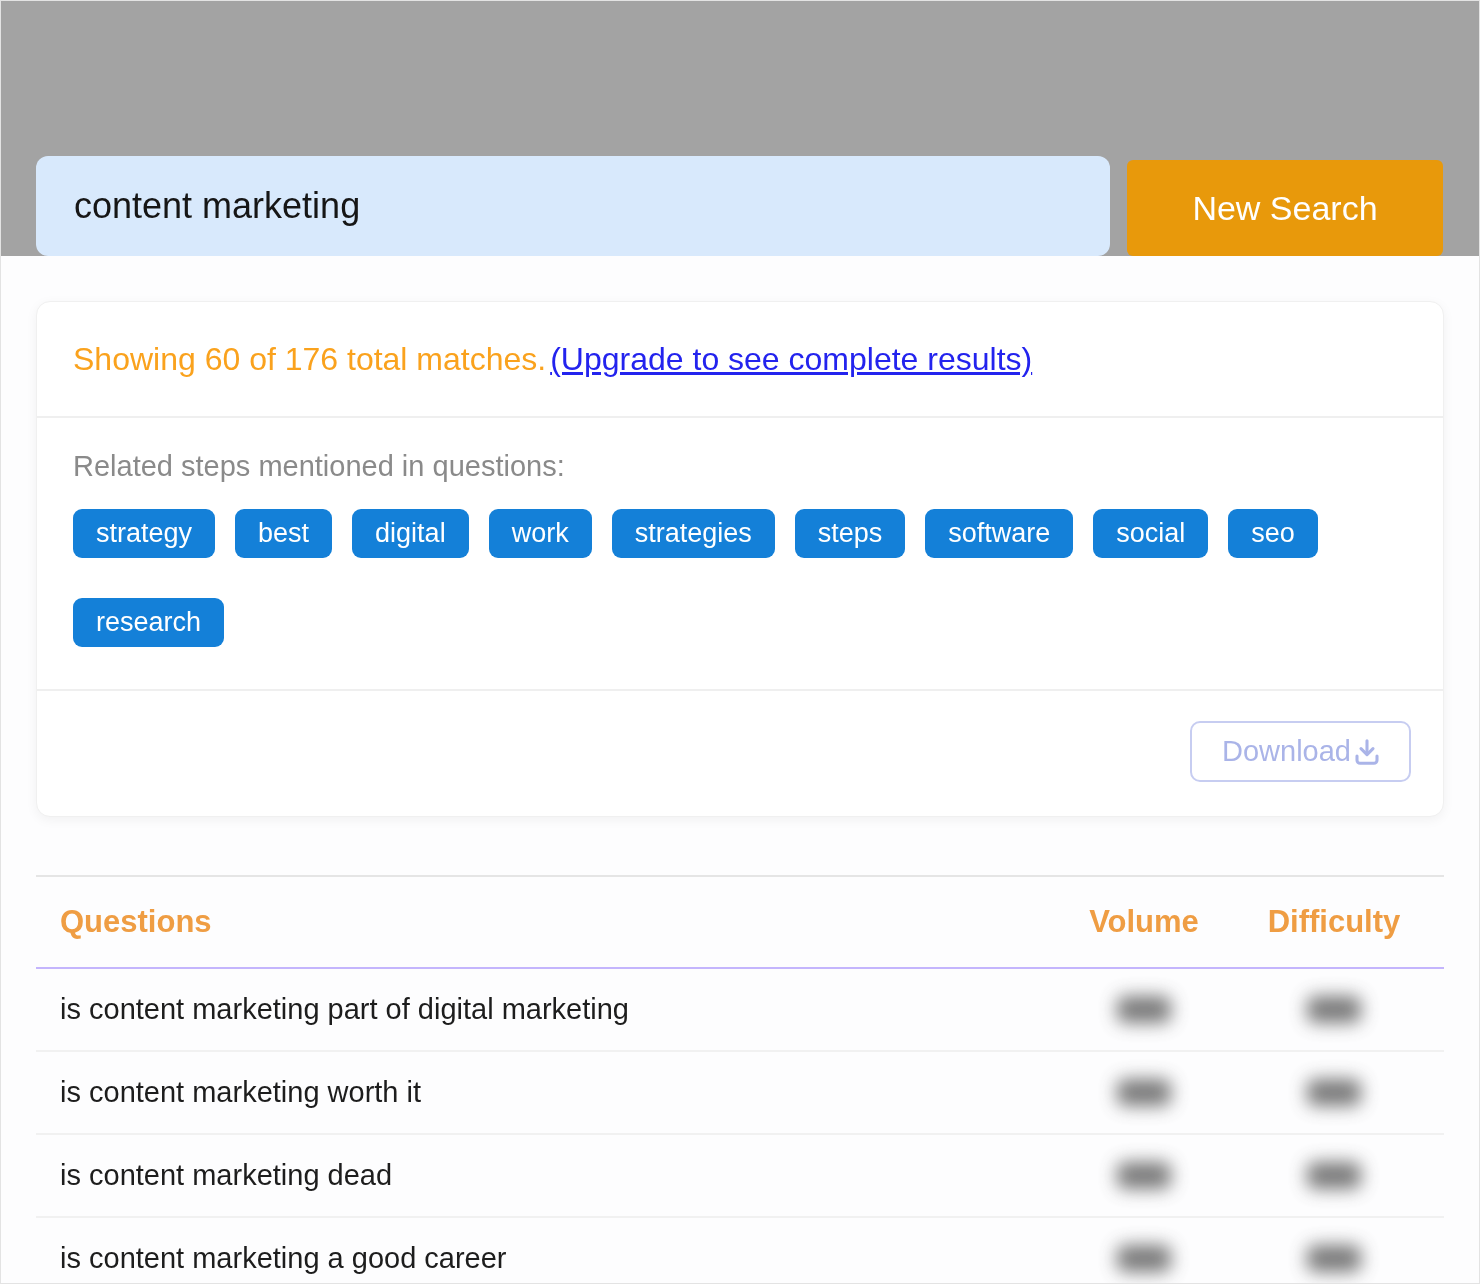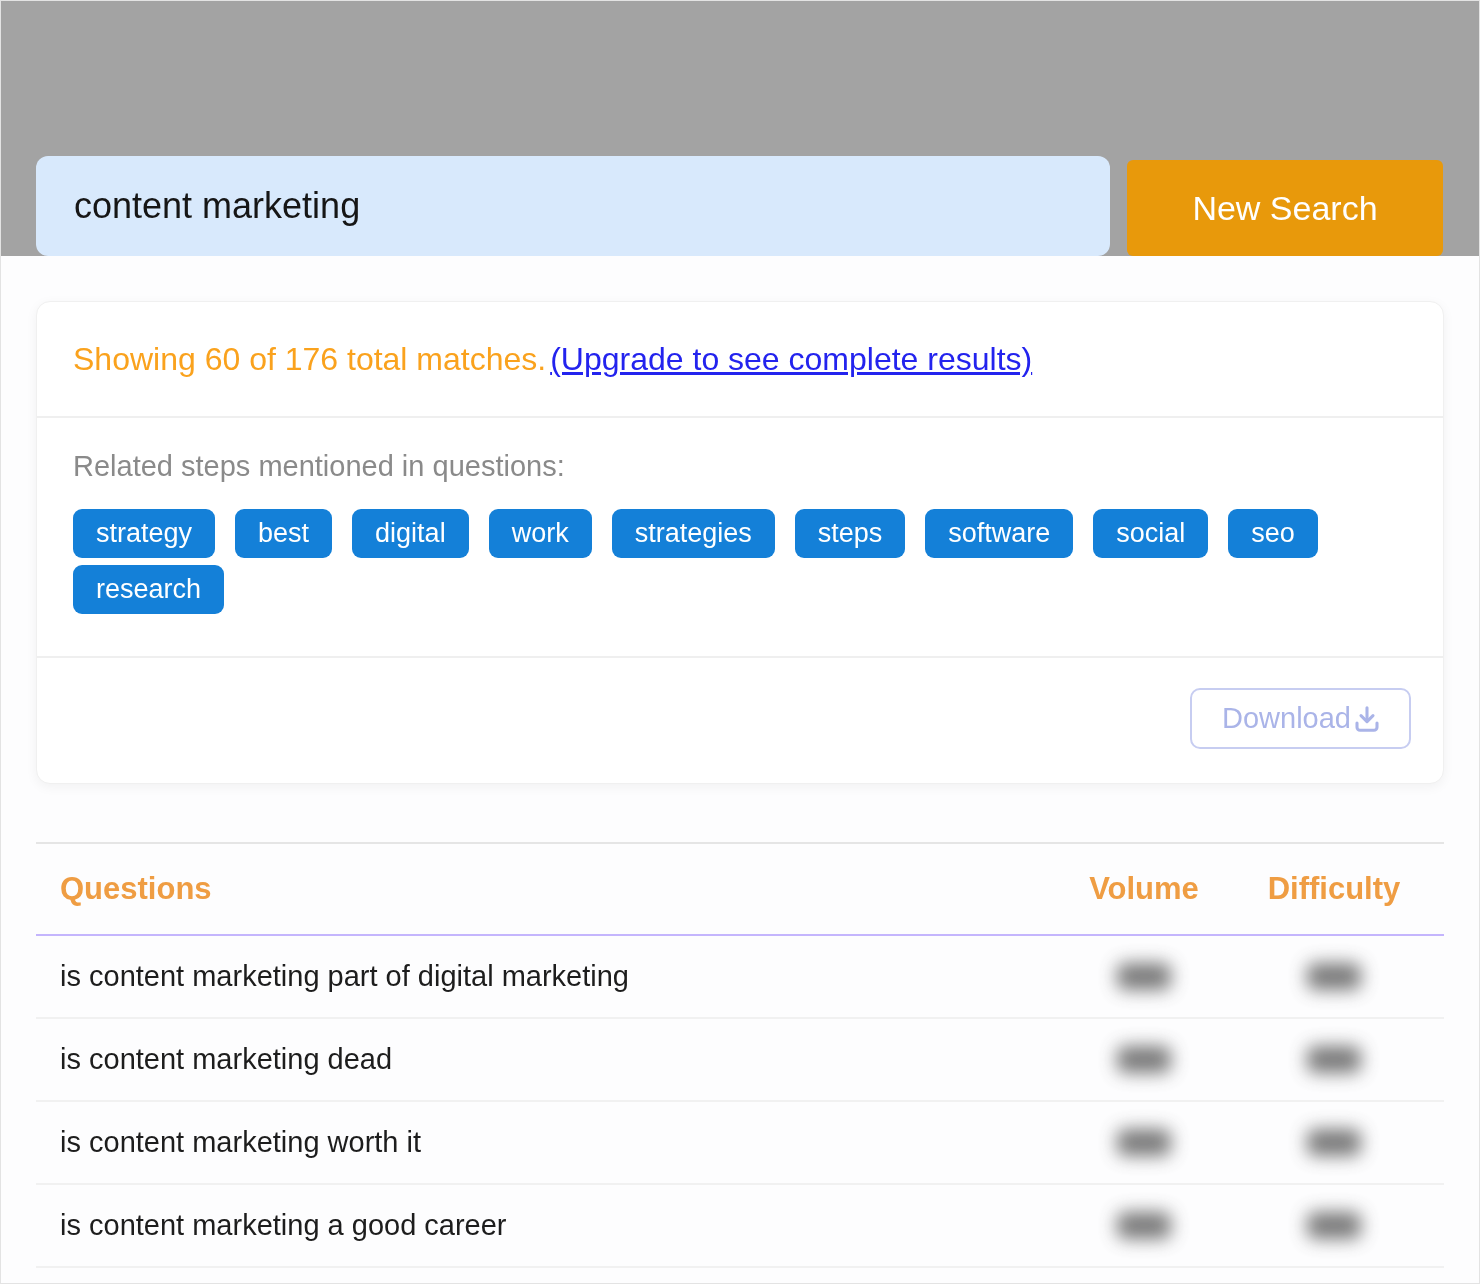--- a/index.html
+++ b/index.html
@@ -70,21 +70,21 @@
     color: #2323ee;
     font-weight: 500;
     text-decoration: underline;
     margin-left: 4px;
     cursor: pointer;
   }
   .divider { border: none; border-top: 2px solid #efefef; }
 
   .card-row-topics { padding: 32px 36px 42px 36px; }
   .related-label { color: #8a8a8a; font-size: 29px; margin-bottom: 26px; }
-  .tags { display: flex; flex-wrap: wrap; gap: 7px 20px; }
+  .tags { display: flex; flex-wrap: wrap; gap: 40px 20px; }
   .tag {
     background: #1480d8;
     color: #ffffff;
     font-size: 27px;
     font-weight: 500;
     padding: 11px 23px;
     border-radius: 9px;
     cursor: pointer;
     line-height: 27px;
   }
@@ -203,30 +203,30 @@
         <div class="trow">
           <div>is content marketing part of digital marketing</div>
           <div class="blob-cell">
             <div class="blob"></div>
           </div>
           <div class="blob-cell">
             <div class="blob"></div>
           </div>
         </div>
         <div class="trow">
+          <div>is content marketing worth it</div>
+          <div class="blob-cell">
+            <div class="blob"></div>
+          </div>
+          <div class="blob-cell">
+            <div class="blob"></div>
+          </div>
+        </div>
+        <div class="trow">
           <div>is content marketing dead</div>
-          <div class="blob-cell">
-            <div class="blob"></div>
-          </div>
-          <div class="blob-cell">
-            <div class="blob"></div>
-          </div>
-        </div>
-        <div class="trow">
-          <div>is content marketing worth it</div>
           <div class="blob-cell">
             <div class="blob"></div>
           </div>
           <div class="blob-cell">
             <div class="blob"></div>
           </div>
         </div>
         <div class="trow">
           <div>is content marketing a good career</div>
           <div class="blob-cell">

